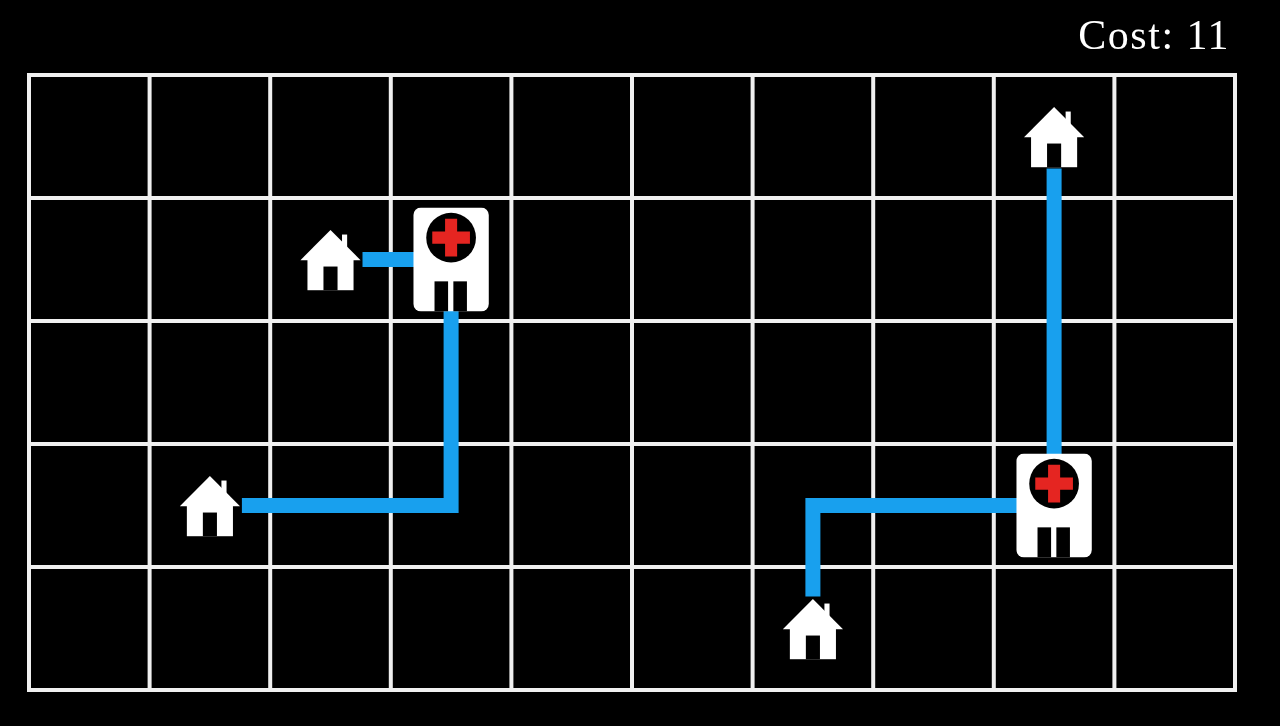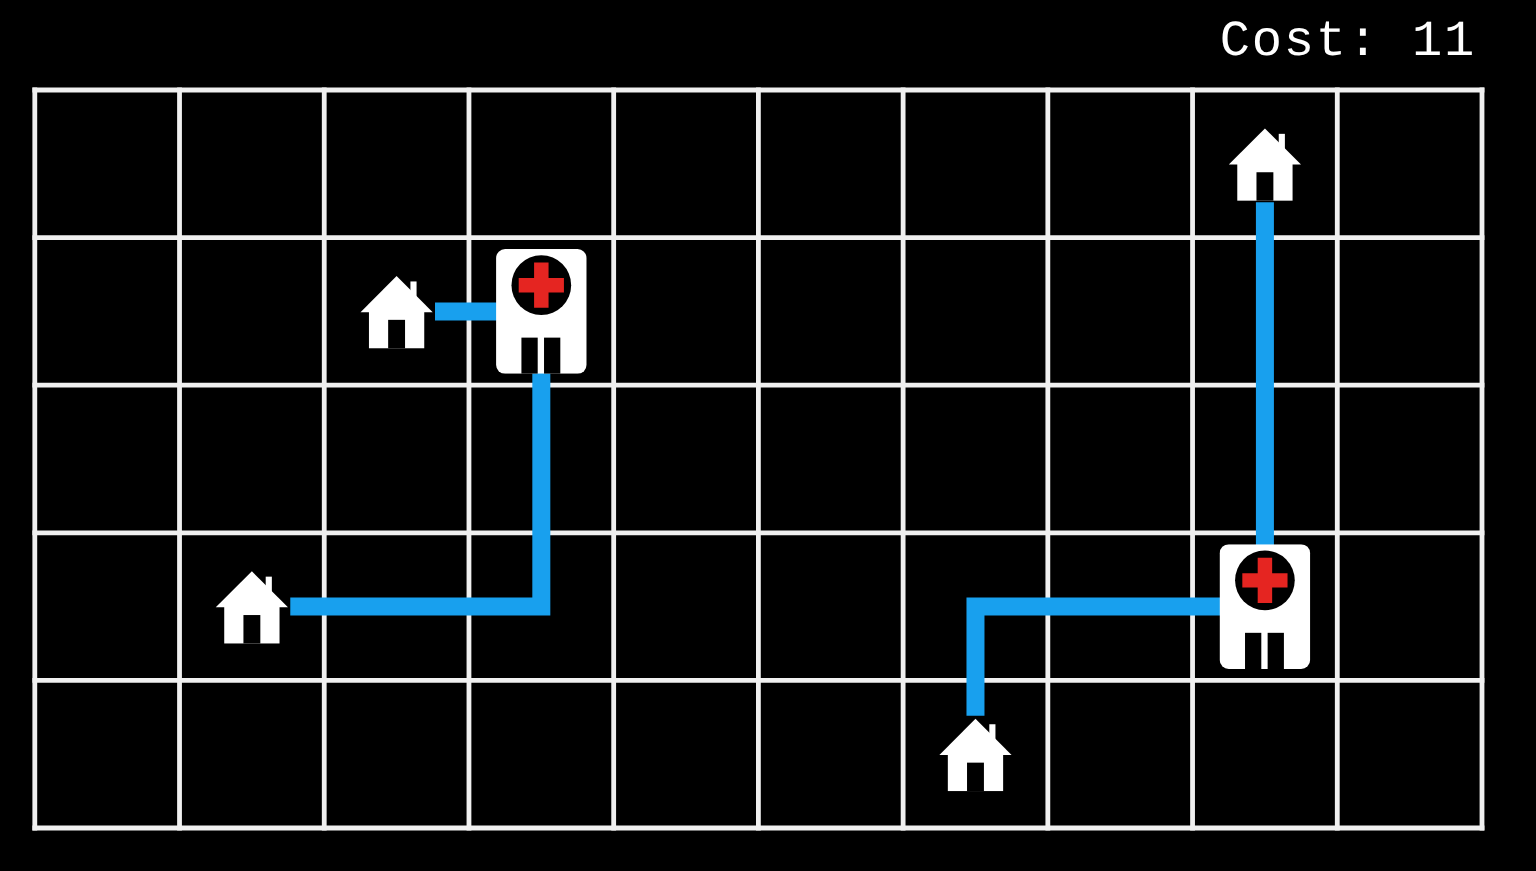--- a/index.html
+++ b/index.html
@@ -6,21 +6,21 @@
     margin: 0;
     padding: 0;
     background: #000;
   }
   .stage {
     position: relative;
     width: 1280px;
     height: 726px;
     background: var(--c-bg, #000);
     overflow: hidden;
-    font-family: Liberation Mono, monospace;
+    font-family: Liberation Serif, serif;
   }
   .hud {
     position: absolute;
     top: 14px;
     right: 50px;
     color: var(--c-text, #fff);
     font-size: 42px;
     font-weight: 300;
     letter-spacing: 1.5px;
     line-height: 1;

